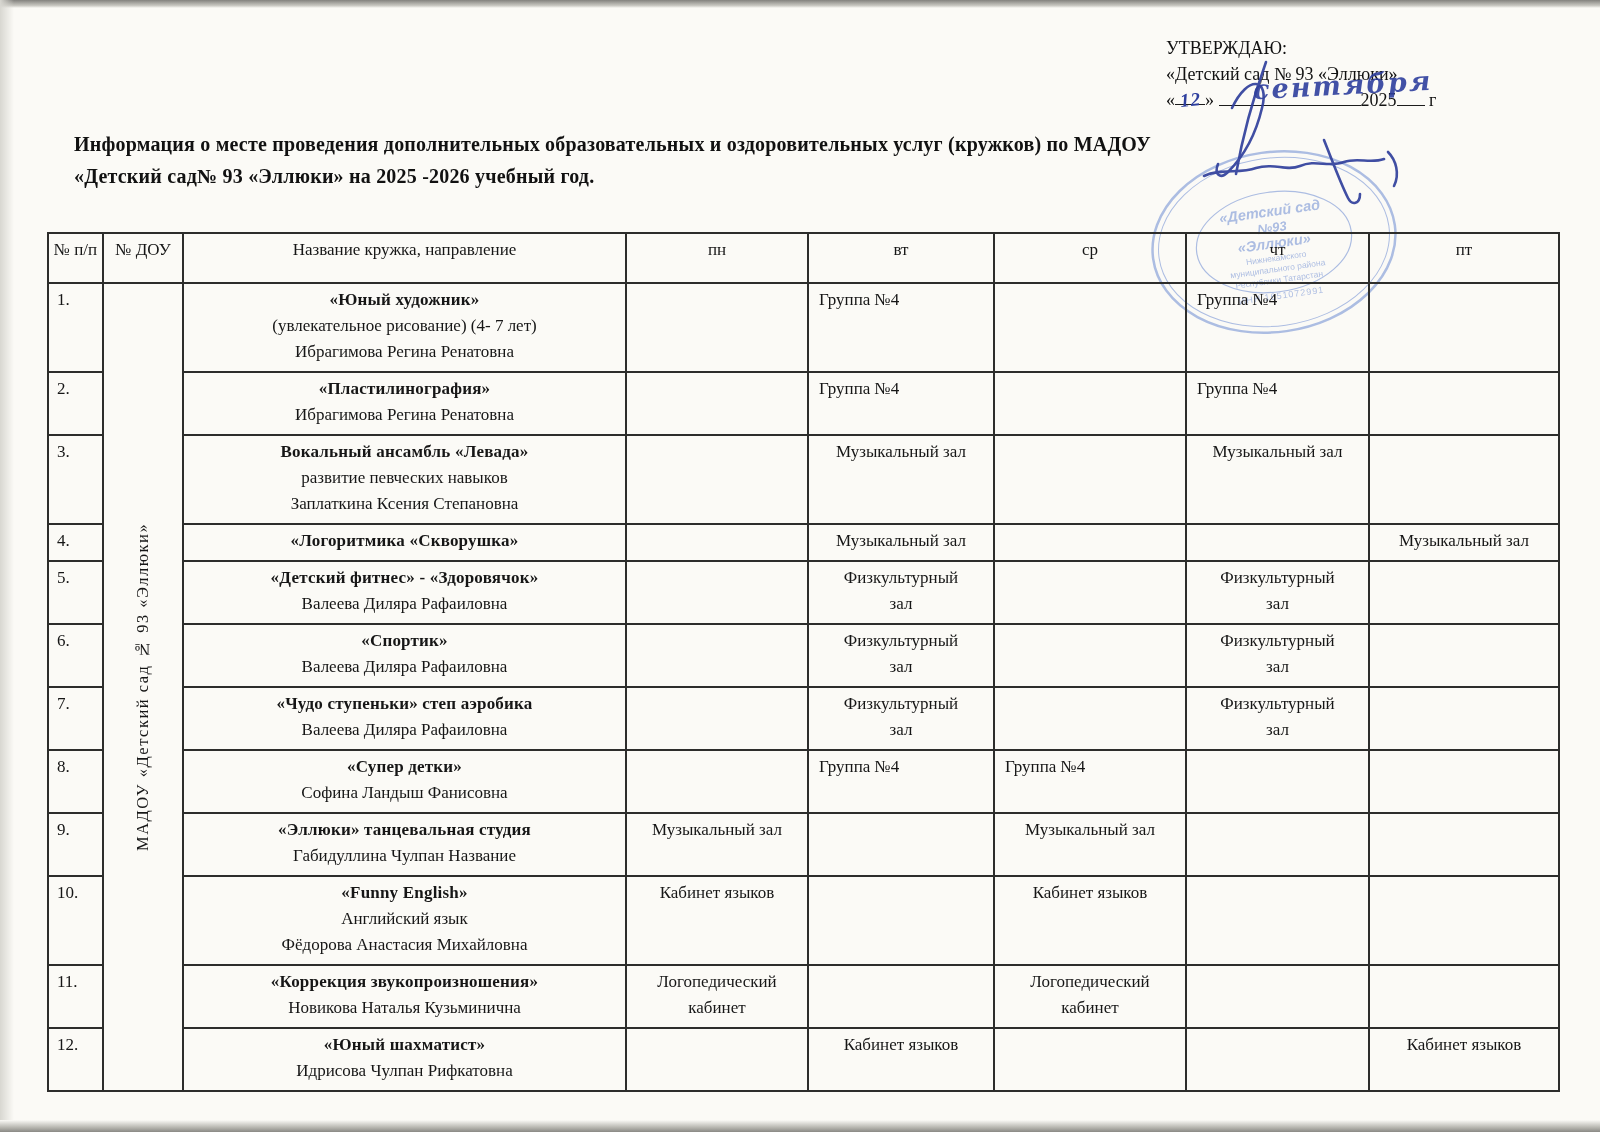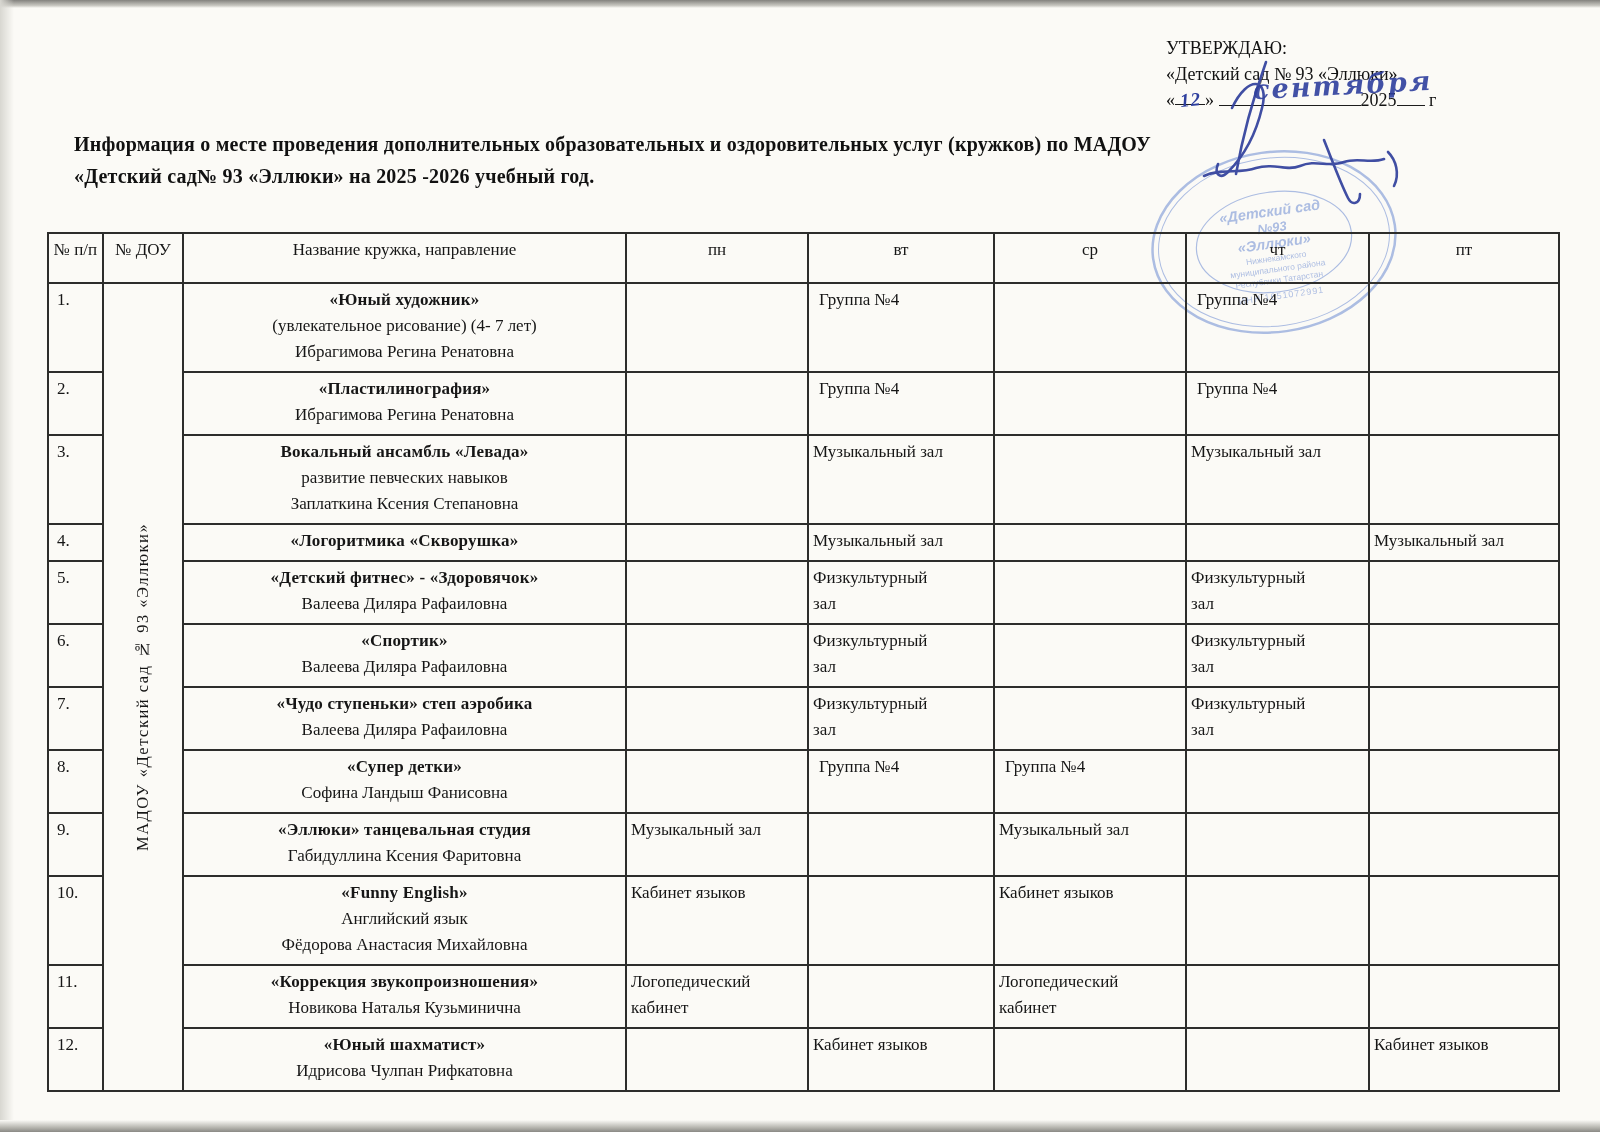--- a/index.html
+++ b/index.html
@@ -76,21 +76,21 @@
   td.c-dou { position:relative; }
   .vert {
     position:absolute; left:0; top:0; width:100%; height:100%;
     display:flex; align-items:center; justify-content:center;
     writing-mode:vertical-rl; transform:rotate(180deg);
     font-size:16.5px; letter-spacing:1.5px; white-space:nowrap;
   }
   td.c-name { padding:3px 10px 6px; text-align:center; line-height:26px; }
   .ttl { font-weight:bold; letter-spacing:.2px; }
   .sub { font-weight:normal; }
-  td.c-day { padding:3px 4px 6px; text-align:left; line-height:26px; }
+  td.c-day { padding:3px 4px 6px; text-align:center; line-height:26px; }
   td.c-day.al { text-align:left; padding-left:10px; }
   .room { display:inline-block; max-width:136px; }
   .room.left { text-align:left; }
 </style>
 </head>
 <body>
 
 <div class="scan-strip-top"></div>
 <div class="scan-edge-left"></div>
 
@@ -260,21 +260,21 @@
           <td class="c-day"></td>
           <td class="c-day al"><span class="room left">Группа №4</span></td>
           <td class="c-day al"><span class="room left">Группа №4</span></td>
           <td class="c-day"></td>
           <td class="c-day"></td>
         </tr>
         <tr>
           <td class="c-num">9.</td>
           <td class="c-name">
             <div class="ttl">«Эллюки» танцевальная студия</div>
-            <div class="sub">Габидуллина Ксения Фаритовна</div>
+            <div class="sub">Габидуллина Чулпан Название</div>
           </td>
           <td class="c-day"><span class="room">Музыкальный зал</span></td>
           <td class="c-day"></td>
           <td class="c-day"><span class="room">Музыкальный зал</span></td>
           <td class="c-day"></td>
           <td class="c-day"></td>
         </tr>
         <tr>
           <td class="c-num">10.</td>
           <td class="c-name">

